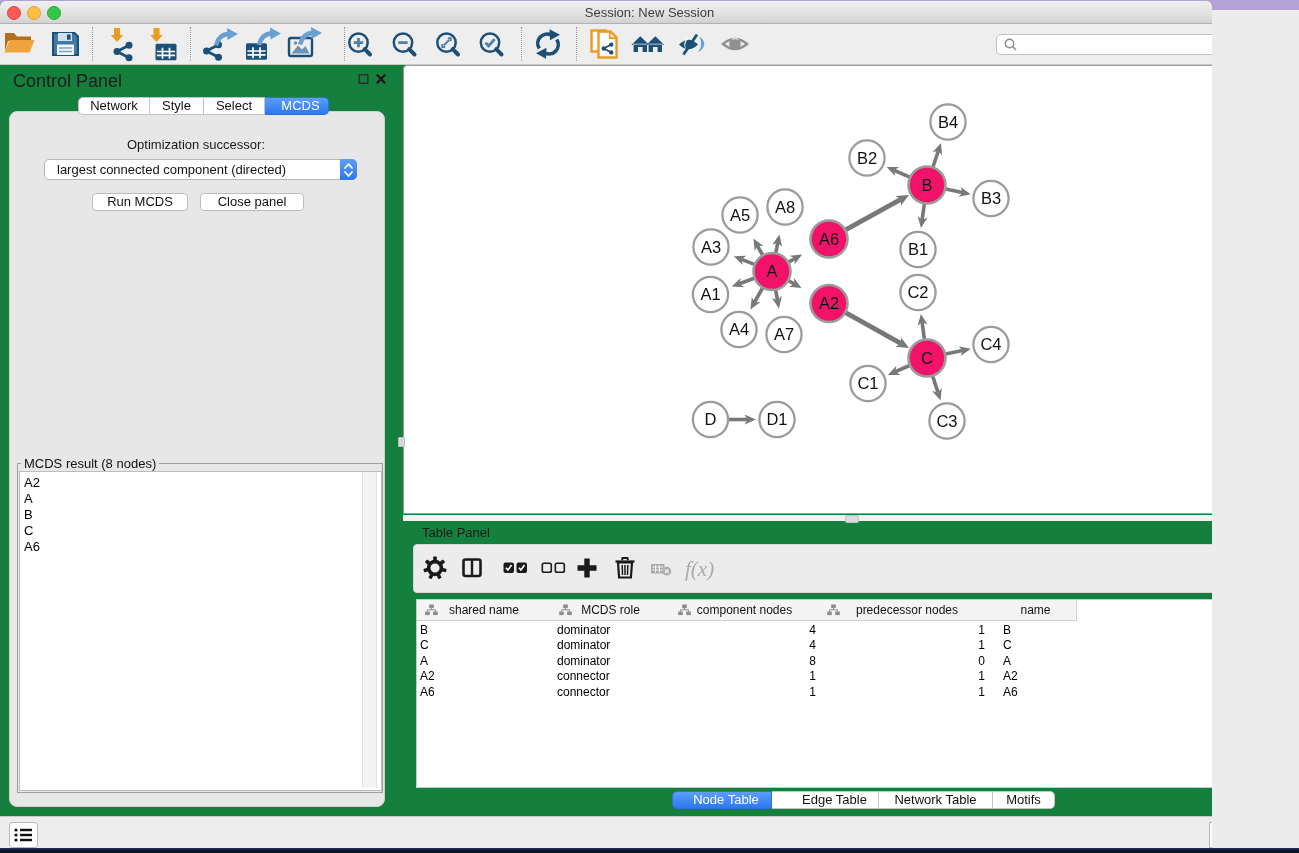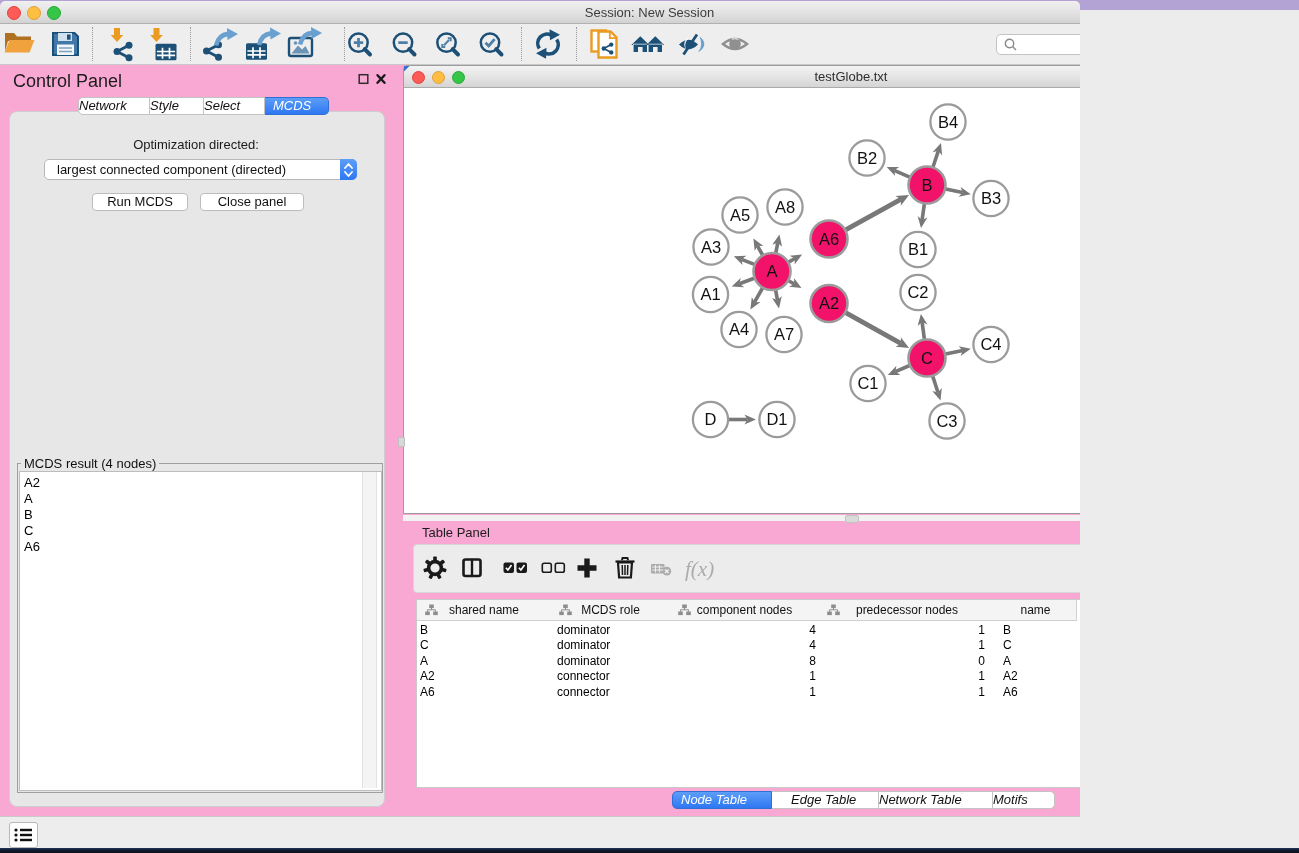--- a/index.html
+++ b/index.html
@@ -2,33 +2,33 @@
 <html><head>
 <meta charset="utf-8">
 <style>
   html,body{margin:0;padding:0;}
   body{width:1299px;height:853px;overflow:hidden;font-family:"Liberation Sans",sans-serif;position:relative;background:#ececec;}
   .abs{position:absolute;}
   
   #desktop-top{left:0;top:0;width:1299px;height:10px;background:#b3a2d4;}
   #desktop-bottom{left:0;top:848px;width:1299px;height:5px;background:linear-gradient(180deg,#23355c 0%,#10192e 40%,#0b1120 100%);}
   
-  #win{left:0;top:1px;width:1080px;height:847px;background:#f9a8d4;border-radius:5px 5px 0 0;overflow:hidden;}
+  #win{left:0;top:1px;width:1212px;height:847px;background:#15803d;border-radius:5px 5px 0 0;overflow:hidden;}
   #titlebar{left:0;top:0;width:1299px;height:22px;background:linear-gradient(180deg,#f0f0f0 0%,#e2e2e2 55%,#d2d2d2 100%);border-bottom:1px solid #b1b1b1;border-radius:5px 5px 0 0;}
   .tl{width:12px;height:12px;border-radius:50%;top:5px;}
   #title{width:100%;text-align:center;top:4px;font-size:13px;color:#3c3c3c;}
   #toolbar{left:0;top:23px;width:1299px;height:40px;background:#eeeeee;border-bottom:1px solid #c8c8c8;}
   .sep{top:3px;height:34px;width:0px;border-left:1px dotted #9a9a9a;}
   #searchbox{left:996px;top:10px;width:292px;height:19px;background:#fff;border:1px solid #c3c3c3;border-radius:5px;}
   
   #cp-title{left:13px;top:70px;font-size:18px;color:#1c1c1c;}
   #cp-panel{left:9px;top:110px;width:374px;height:694px;background:#e7e7e7;border:1px solid #cfcfcf;border-radius:8px;}
   .tabrow{display:flex;}
   #cp-tabs{left:78px;top:96px;height:19px;}
-  .tab{height:16px;line-height:16px;font-size:13px;color:#111;background:#fff;border:1px solid #c3c3c3;border-left:none;padding:0;text-align:left;font-style:italic;}
+  .tab{height:16px;line-height:16px;font-size:13px;color:#111;background:#fff;border:1px solid #c3c3c3;border-left:none;padding:0;text-align:center;}
   .tab.first{border-left:1px solid #c3c3c3;border-radius:5px 0 0 5px;}
   .tab.last{border-radius:0 5px 5px 0;}
   .tab.sel{background:linear-gradient(180deg,#5d9ef8 0%,#2e77f2 100%);color:#fff;border-color:#2e6fd8;padding-left:8px;}
   #opt-label{left:10px;top:136px;width:372px;text-align:center;font-size:13px;color:#1a1a1a;}
   #combo{left:44px;top:158px;width:311px;height:19px;background:#fff;border:1px solid #b7b7b7;border-radius:5px;font-size:13px;color:#111;line-height:20px;}
   #combo .txt{position:absolute;left:12px;top:0;line-height:19px;}
   #combo .stepper{position:absolute;right:-1px;top:-1px;width:17px;height:21px;background:linear-gradient(180deg,#5d9ef8 0%,#2e77f2 100%);border-radius:0 5px 5px 0;}
   .btn{height:16px;line-height:16px;background:#fff;border:1px solid #bcbcbc;border-radius:4px;font-size:13px;color:#111;text-align:center;}
   #fieldset{left:17px;top:462px;width:364px;height:328px;border:1px solid #9f9f9f;background:#e7e7e7;}
   #legend{left:21px;top:455px;background:#e7e7e7;padding:0 3px;font-size:13px;color:#111;}
@@ -178,53 +178,44 @@
     <rect x="1.2" y="1.7" width="8.6" height="8.6" fill="none" stroke="#2e2e2e" stroke-width="1.5"></rect>
     <path d="M19.5 2.2 L26.5 9.8 M26.5 2.2 L19.5 9.8" stroke="#1a1a1a" stroke-width="2.4" stroke-linecap="round"></path>
   </svg>
   <div class="abs" id="cp-panel"></div>
   <div class="abs tabrow" id="cp-tabs">
     <div class="tab first" style="width:70px;">Network</div>
     <div class="tab" style="width:53px;">Style</div>
     <div class="tab" style="width:60px;">Select</div>
     <div class="tab last sel" style="width:55px;">MCDS</div>
   </div>
-  <div class="abs" id="opt-label">Optimization directed:</div>
+  <div class="abs" id="opt-label">Optimization successor:</div>
   <div class="abs" id="combo">
     <span class="txt">largest connected component (directed)</span>
     <div class="stepper">
       <svg width="17" height="22" viewBox="0 0 17 22">
         <path d="M5 9 L8.5 5 L12 9" fill="none" stroke="#fff" stroke-width="1.8" stroke-linejoin="round" stroke-linecap="round"></path>
         <path d="M5 13 L8.5 17 L12 13" fill="none" stroke="#fff" stroke-width="1.8" stroke-linejoin="round" stroke-linecap="round"></path>
       </svg>
     </div>
   </div>
   <div class="abs btn" style="left:92px;top:192px;width:94px;">Run MCDS</div>
   <div class="abs btn" style="left:200px;top:192px;width:102px;">Close panel</div>
   <div class="abs" id="fieldset"></div>
-  <div class="abs" id="legend">MCDS result (4 nodes)</div>
+  <div class="abs" id="legend">MCDS result (8 nodes)</div>
   <div class="abs" id="mlist">
     <div class="mitem" style="top:3px;">A2</div>
     <div class="mitem" style="top:19px;">A</div>
     <div class="mitem" style="top:35px;">B</div>
     <div class="mitem" style="top:51px;">C</div>
     <div class="mitem" style="top:67px;">A6</div>
   </div>
   <div class="abs" id="mscroll"></div>
 
   <div class="abs" id="netwin">
-    <div class="abs" id="nettitle">
-      <div class="abs ntl" style="left:8px;background:#fc5b57;border:1px solid #e2433e;"></div>
-      <div class="abs ntl" style="left:28px;background:#fdbe41;border:1px solid #e0a135;"></div>
-      <div class="abs ntl" style="left:48px;background:#35c649;border:1px solid #2aa835;"></div>
-      <div class="abs" id="netname">testGlobe.txt</div>
-      <svg width="7" height="7" style="position:absolute;left:0;top:0;" viewBox="0 0 7 7">
-          <path d="M0 0 L5.5 0 L0 5.5 z" fill="#3f6fce"></path>
-        </svg>
-    </div>
     <div class="abs" id="GRAPH" style="left:0;top:22px;"><svg width="893" height="426" viewBox="0 0 893 426">
 <line x1="350.2" y1="190.2" x2="335.4" y2="195.7" stroke="#787878" stroke-width="3.6"></line>
 <path d="M327.7 198.6 L336.7 189.9 L335.4 195.7 L340.2 199.2 z" fill="#787878"></path>
 <line x1="350.4" y1="176.4" x2="337.5" y2="171.3" stroke="#787878" stroke-width="3.6"></line>
 <path d="M329.8 168.2 L342.4 167.8 L337.5 171.3 L338.6 177.1 z" fill="#787878"></path>
 <line x1="358.6" y1="200.0" x2="350.5" y2="214.2" stroke="#787878" stroke-width="3.6"></line>
 <path d="M346.4 221.4 L347.8 209.0 L350.5 214.2 L356.5 213.9 z" fill="#787878"></path>
 <line x1="358.6" y1="167.0" x2="353.4" y2="157.8" stroke="#787878" stroke-width="3.6"></line>
 <path d="M349.4 150.6 L359.4 158.1 L353.4 157.8 L350.7 163.1 z" fill="#787878"></path>
 <line x1="371.6" y1="202.2" x2="373.5" y2="212.2" stroke="#787878" stroke-width="3.6"></line>

